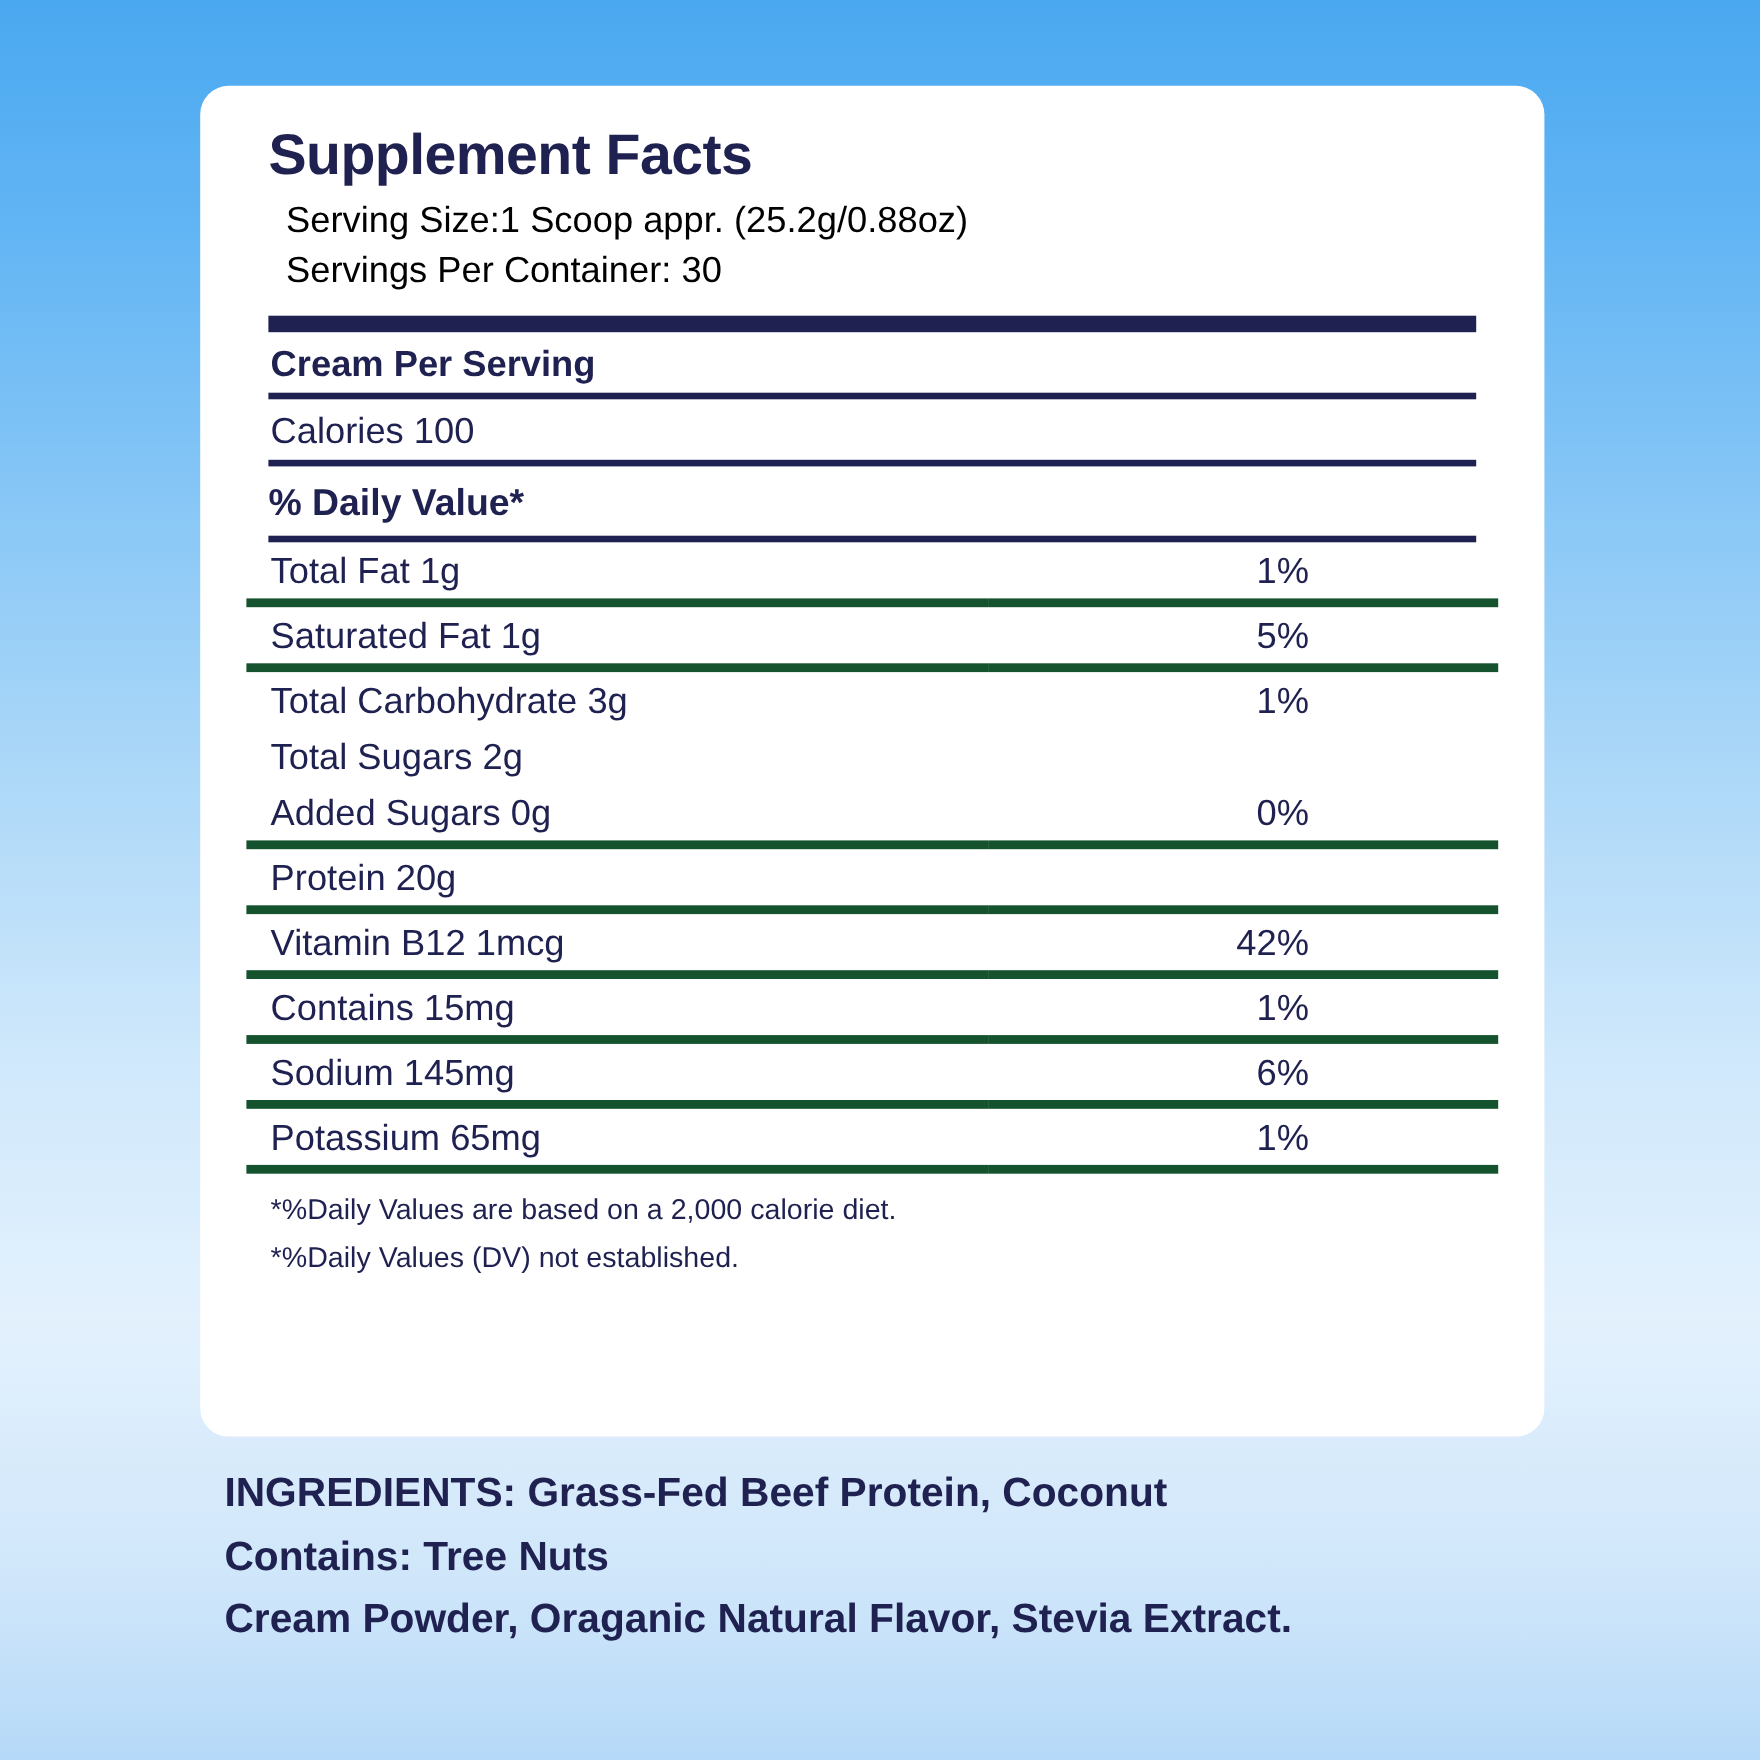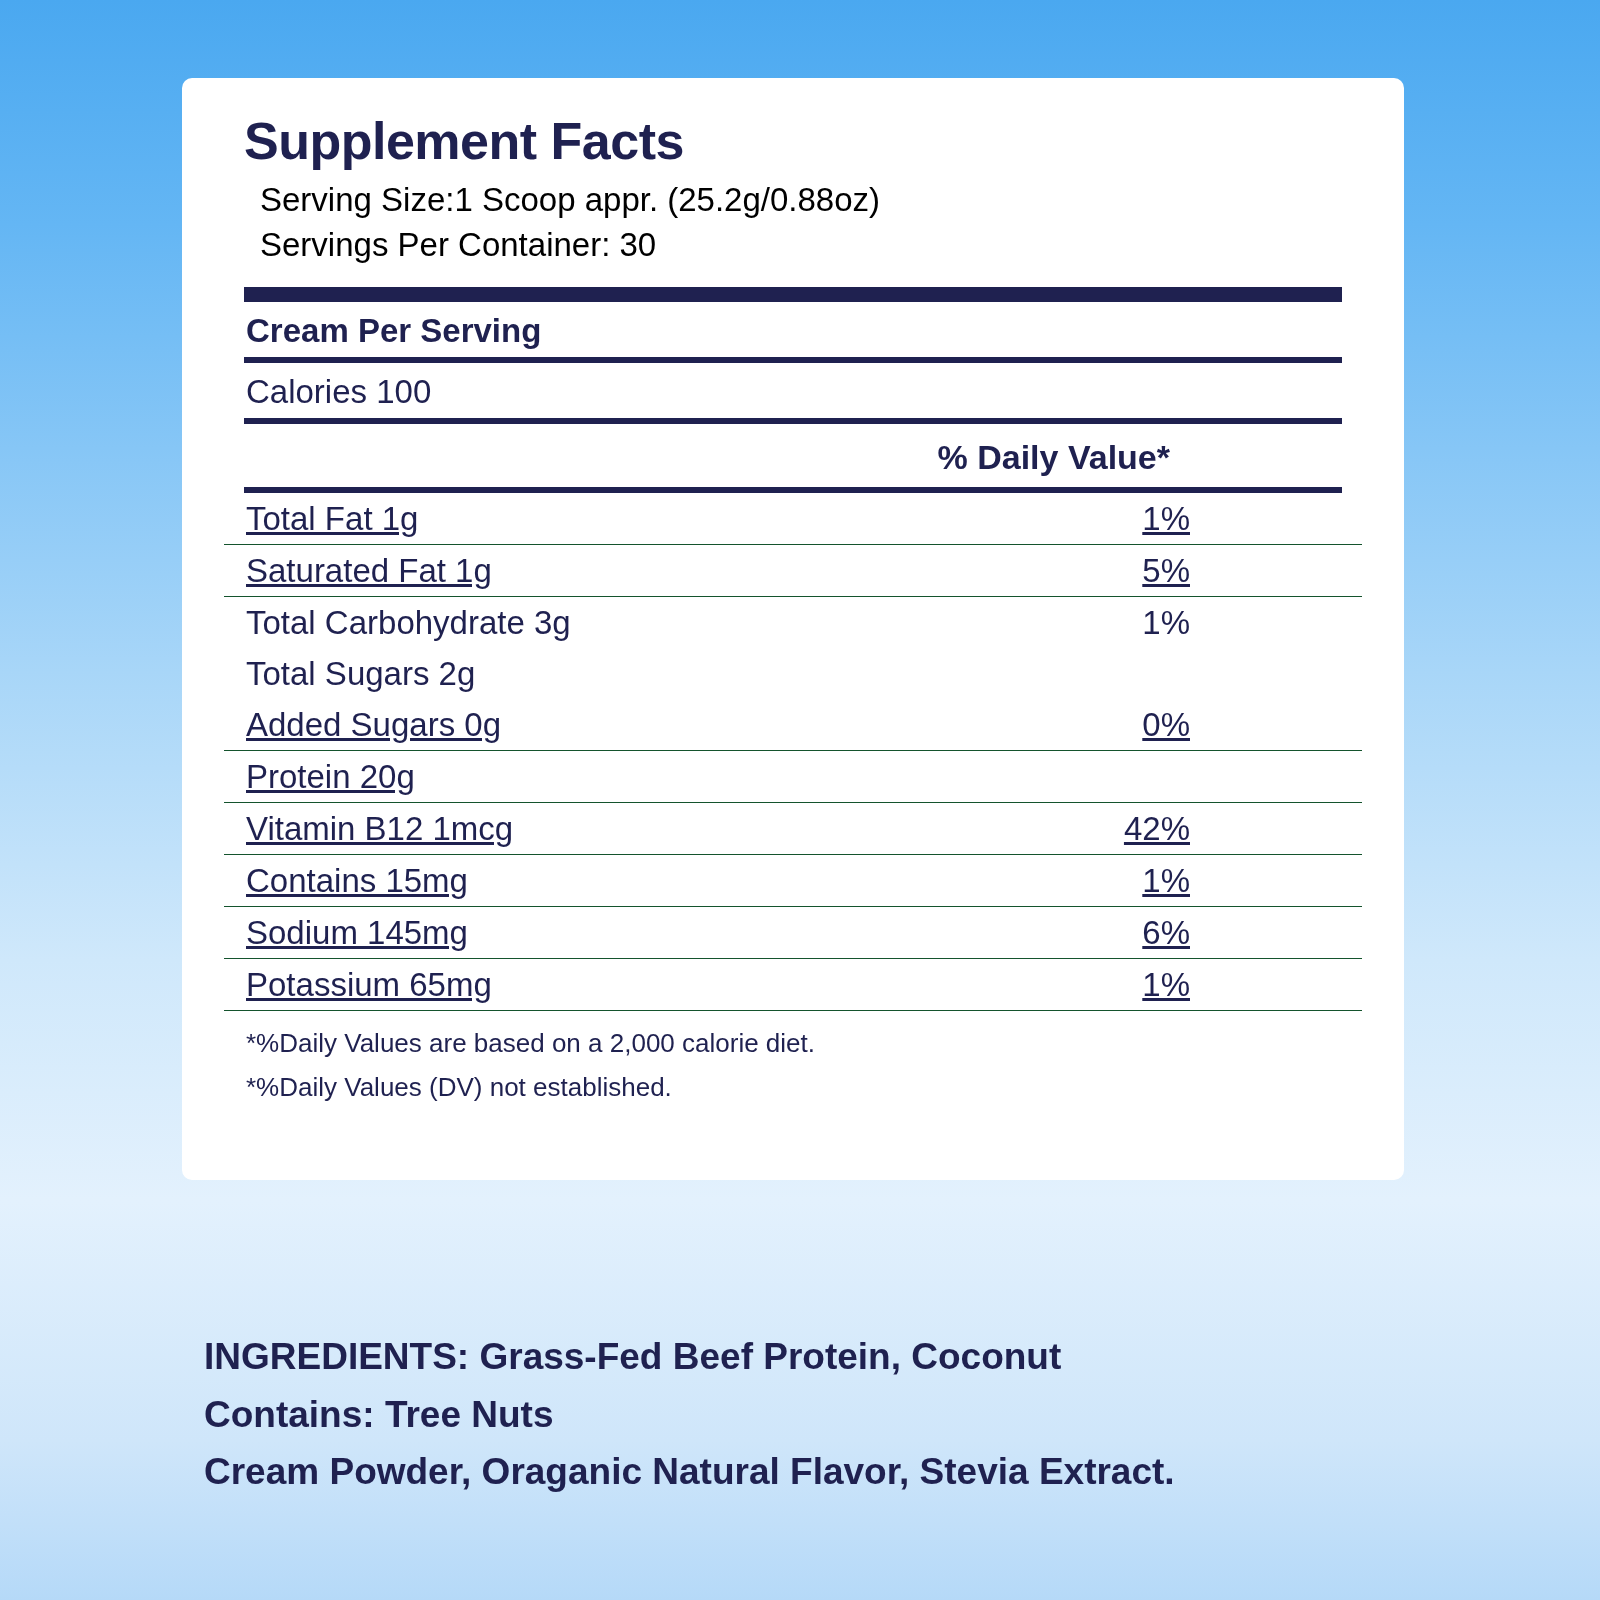--- a/index.html
+++ b/index.html
@@ -18,23 +18,23 @@
     position: absolute;
     left: 0; top: 0;
     width: 1600px;
     height: 1600px;
   }
   .card {
     position: absolute;
     left: 182px;
     top: 78px;
     width: 1222px;
-    height: 1102px;
+    height: 1228px;
     background: #ffffff;
-    border-radius: 10px;
+    border-radius: 26px;
     box-sizing: border-box;
     padding: 34px 42px 20px 42px;
   }
   .title {
     color: #1f2150;
     font-size: 52px;
     font-weight: bold;
     letter-spacing: -0.5px;
     margin: 0 0 6px 20px;
     line-height: 1.15;
@@ -78,36 +78,34 @@
   }
   .nutrient-table td.name {
     padding-left: 22px;
   }
   .nutrient-table td.dv {
     text-align: right;
     padding-right: 172px;
     white-space: nowrap;
   }
   .nutrient-table tr.bordered td {
-    border-bottom: 1px solid #14532d;
-    text-decoration: underline;
+    border-bottom: 8px solid #14532d;
   }
   .nutrient-table tr.noborder td {
     border-bottom: none;
   }
   .dv-header {
     color: #1f2150;
     font-size: 34px;
     font-weight: bold;
     text-align: right;
     padding: 14px 172px 10px 0;
   }
   .dv-header-wrap {
     display: flex;
-    justify-content: flex-end;
     margin: 0 20px;
   }
   .footnote {
     color: #1f2150;
     font-size: 26px;
     margin: 0 0 6px 22px;
     line-height: 1.45;
   }
   .footnotes {
     padding-top: 14px;

